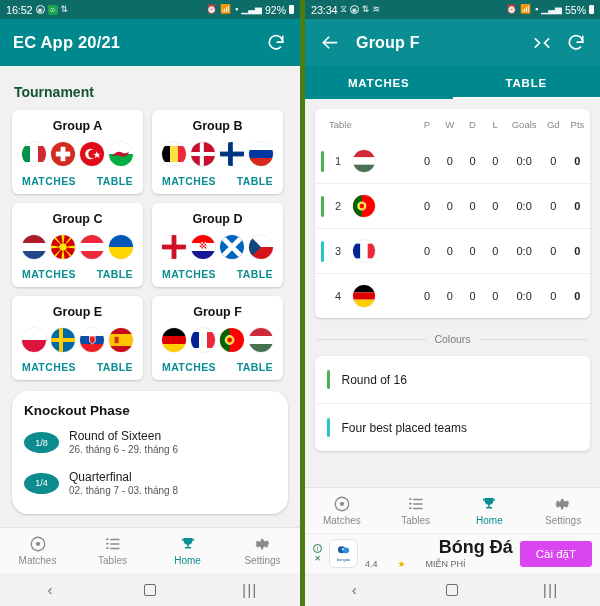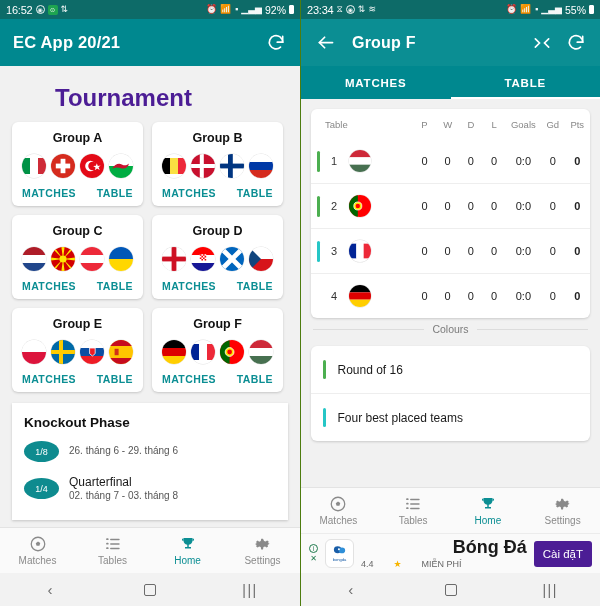--- a/index.html
+++ b/index.html
@@ -5,21 +5,21 @@
   * { box-sizing: border-box; margin: 0; padding: 0; }
   body {
     width: 600px; height: 606px;
     font-family: "Liberation Sans", sans-serif;
     background: #ffffff;
     overflow: hidden;
   }
   .screens { display: flex; width: 600px; height: 606px; }
   .phone { width: 300px; height: 606px; position: relative; background: #f1f1f1;
            display: flex; flex-direction: column; overflow: hidden; }
-  .phone.right { border-left: 1px solid #4d7c0f; }
+  .phone.right { border-left: 5px solid #4d7c0f; }
 
   
   .statusbar {
     height: 19px; background: #0d6b68; color: #ffffff;
     display: flex; align-items: center; justify-content: space-between;
     padding: 0 6px; font-size: 10.5px; flex: 0 0 auto;
   }
   .sb-left, .sb-right { display: flex; align-items: center; gap: 3px; }
   .sb-clock { font-size: 11px; letter-spacing: -.2px; }
   .sb-ico { font-size: 9px; line-height: 1; opacity: .95; display:inline-block; }
@@ -53,42 +53,42 @@
          position: relative; cursor: pointer; }
   .tab.active::after {
     content: ""; position: absolute; left: 0; right: 0; bottom: 0; height: 2.5px; background: #fff;
   }
 
   
   .content { flex: 1 1 auto; overflow: hidden; background: #f1f1f1; position: relative; }
   .content.left { padding: 0 0 0 0; }
 
   .section-title {
-    font-size: 24px; font-weight: bold; color: #4c1d95; padding: 18px 14px 10px 14px; margin-left: 41px;
+    font-size: 14px; font-weight: bold; color: #14532d; padding: 18px 14px 10px 14px;
   }
 
   .grid { display: flex; flex-wrap: wrap; gap: 9px; padding: 0 12px; }
   .card {
     background: #fff; border-radius: 6px; width: 131px;
     box-shadow: 0 1px 2.5px rgba(0,0,0,.18);
     padding: 9px 8px 7px 8px;
   }
   .card-title { text-align: center; font-size: 12.5px; font-weight: bold; color: #111; margin-bottom: 9px; }
   .flags { display: flex; justify-content: space-between; padding: 0 2px; margin-bottom: 9px; }
   .flag {
     width: 24px; height: 24px; border-radius: 50%; overflow: hidden;
     box-shadow: 0 0 0 .5px rgba(0,0,0,.12); position: relative; flex: 0 0 auto;
   }
   .flag svg { display: block; width: 100%; height: 100%; }
   .card-links { display: flex; justify-content: space-between; padding: 0 2px; }
   .clink { color: #0b8e93; font-size: 10.5px; font-weight: bold; letter-spacing: .4px; cursor: pointer; }
 
   
   .ko-card {
-    background: #fff; border-radius: 0; margin: 11px 12px 16px 12px;
+    background: #fff; border-radius: 16px; margin: 11px 12px 16px 12px;
     box-shadow: 0 1px 2.5px rgba(0,0,0,.18); padding: 12px 12px 4px 12px;
   }
   .ko-title { font-size: 13.5px; font-weight: bold; color: #111; margin-bottom: 11px; }
   .ko-row { display: flex; align-items: center; gap: 10px; margin-bottom: 13px; }
   .ko-badge {
     width: 35px; height: 21px; border-radius: 50%; background: #0e8b8f; color: #fff;
     display: flex; align-items: center; justify-content: center;
     font-size: 9px; flex: 0 0 auto;
   }
   .ko-name { font-size: 12px; color: #1a1a1a; line-height: 1.25; }
@@ -134,21 +134,21 @@
   .tflag { width: 22px; height: 22px; border-radius: 50%; overflow: hidden; box-shadow: 0 0 0 .5px rgba(0,0,0,.12); }
   .tflag svg { display:block; width:100%; height:100%; }
   td.pts { font-weight: bold; }
   col.c-name { width: 104px; }
   col.c-num  { width: 24px; }
   col.c-goals{ width: 36px; }
   col.c-gd   { width: 24px; }
   col.c-pts  { width: 26px; }
 
   
-  .divider { display: flex; align-items: center; gap: 8px; padding: 5px 12px 11px 12px; }
+  .divider { display: flex; align-items: center; gap: 8px; padding: 15px 12px 11px 12px; }
   .divider .ln { flex: 1; height: 1px; background: #dcdcdc; }
   .divider .lbl { font-size: 10.5px; color: #7b7b7b; }
   .leg-card { background: #fff; border-radius: 6px; margin: 0 10px; box-shadow: 0 1px 2.5px rgba(0,0,0,.16); }
   .leg-row { display: flex; align-items: center; gap: 12px; padding: 14px 12px; }
   .leg-row + .leg-row { border-top: 1px solid #eeeeee; text-align: center; }
   .leg-bar { width: 2.5px; height: 19px; border-radius: 2px; flex: 0 0 auto; }
   .leg-txt { font-size: 12px; color: #1a1a1a; }
 
   
   .ad {
@@ -163,22 +163,22 @@
     display: flex; flex-direction: column; align-items: center; justify-content: center; gap: 0;
     flex: 0 0 auto;
   }
   .ad-icon .ball { width: 15px; height: 12px; }
   .ad-icon .bd { font-size: 4.2px; color: #1a5ea8; letter-spacing: -.1px; }
   .ad-text { flex: 1; line-height: 1.2; }
   .ad-title { font-size: 18px; font-weight: bold; color: #1a1a1a; text-align: right; }
   .ad-sub { font-size: 9px; color: #666; display: flex; align-items: center; gap: 20px; }
   .ad-star { color: #f7b500; font-size: 9px; }
   .ad-btn {
-    background: #4c1d95; color: #fff; font-size: 11.5px; border-radius: 3px;
-    padding: 7px 9px; cursor: pointer; flex: 0 0 auto;
+    background: #d946ef; color: #fff; font-size: 11.5px; border-radius: 3px;
+    padding: 7px 16px; cursor: pointer; flex: 0 0 auto;
   }
 </style>
 </head>
 <body>
 
 <div class="screens">
 
   <div class="phone left">
 
     <div class="statusbar">
@@ -447,20 +447,21 @@
             <span class="clink">TABLE</span>
           </div>
         </div>
       </div>
 
       <div class="ko-card">
         <div class="ko-title">Knockout Phase</div>
         <div class="ko-row">
           <div class="ko-badge">1/8</div>
           <div>
+            <div class="ko-name">Round of Sixteen</div>
             <div class="ko-date">26. tháng 6 - 29. tháng 6</div>
           </div>
         </div>
         <div class="ko-row">
           <div class="ko-badge">1/4</div>
           <div>
             <div class="ko-name">Quarterfinal</div>
             <div class="ko-date">02. tháng 7 - 03. tháng 8</div>
           </div>
         </div>

